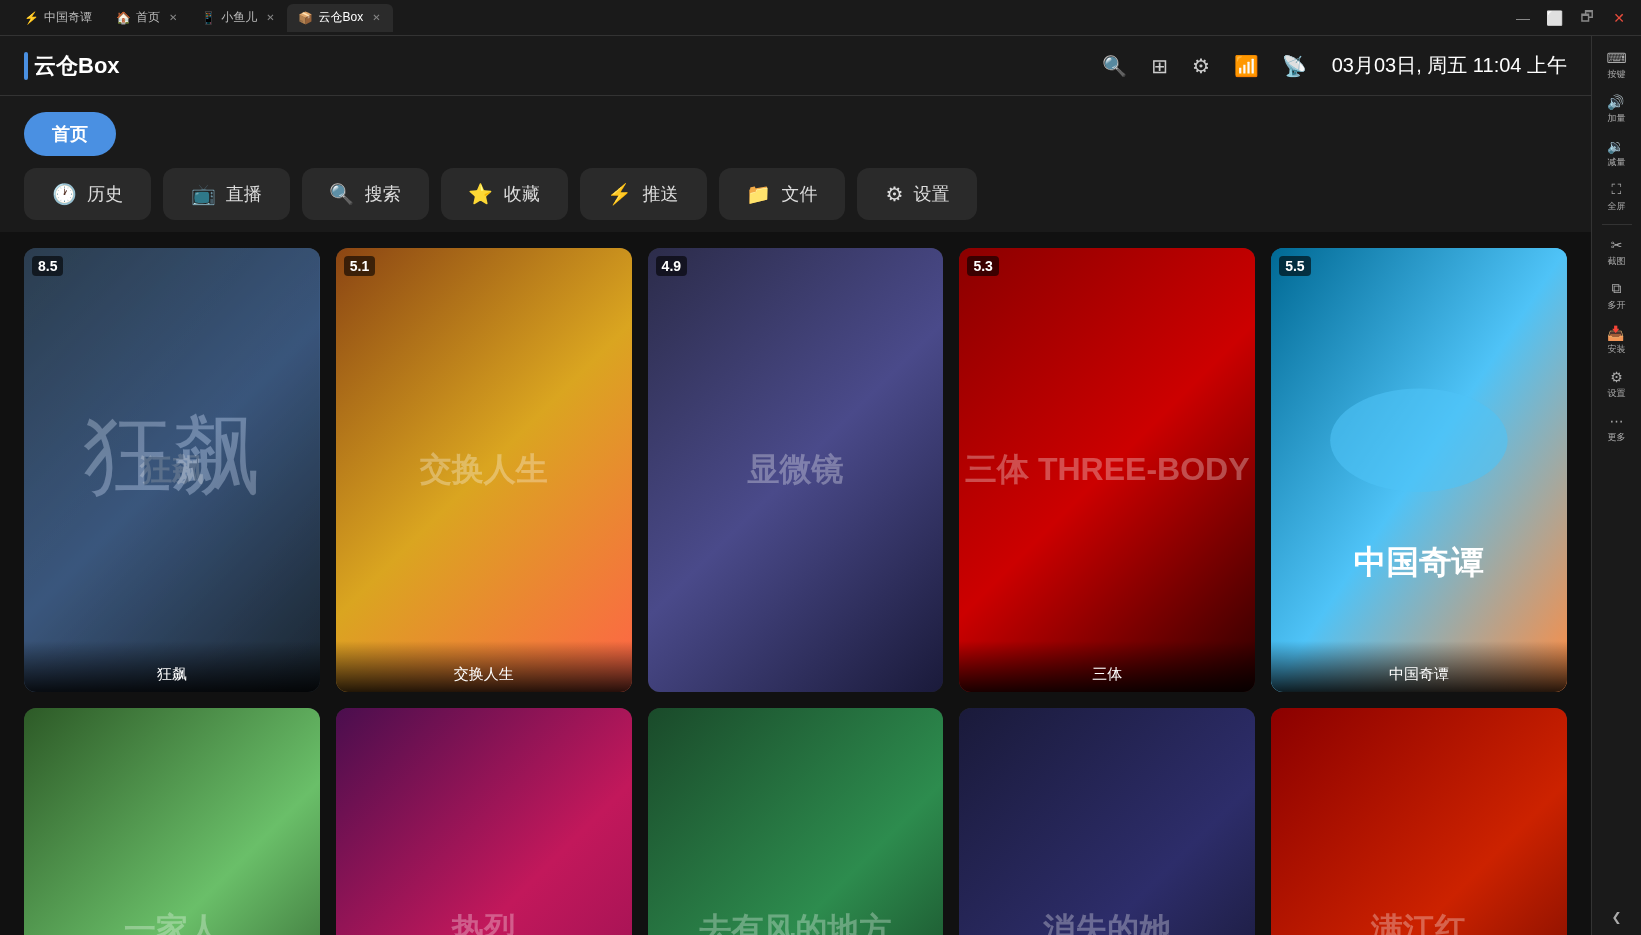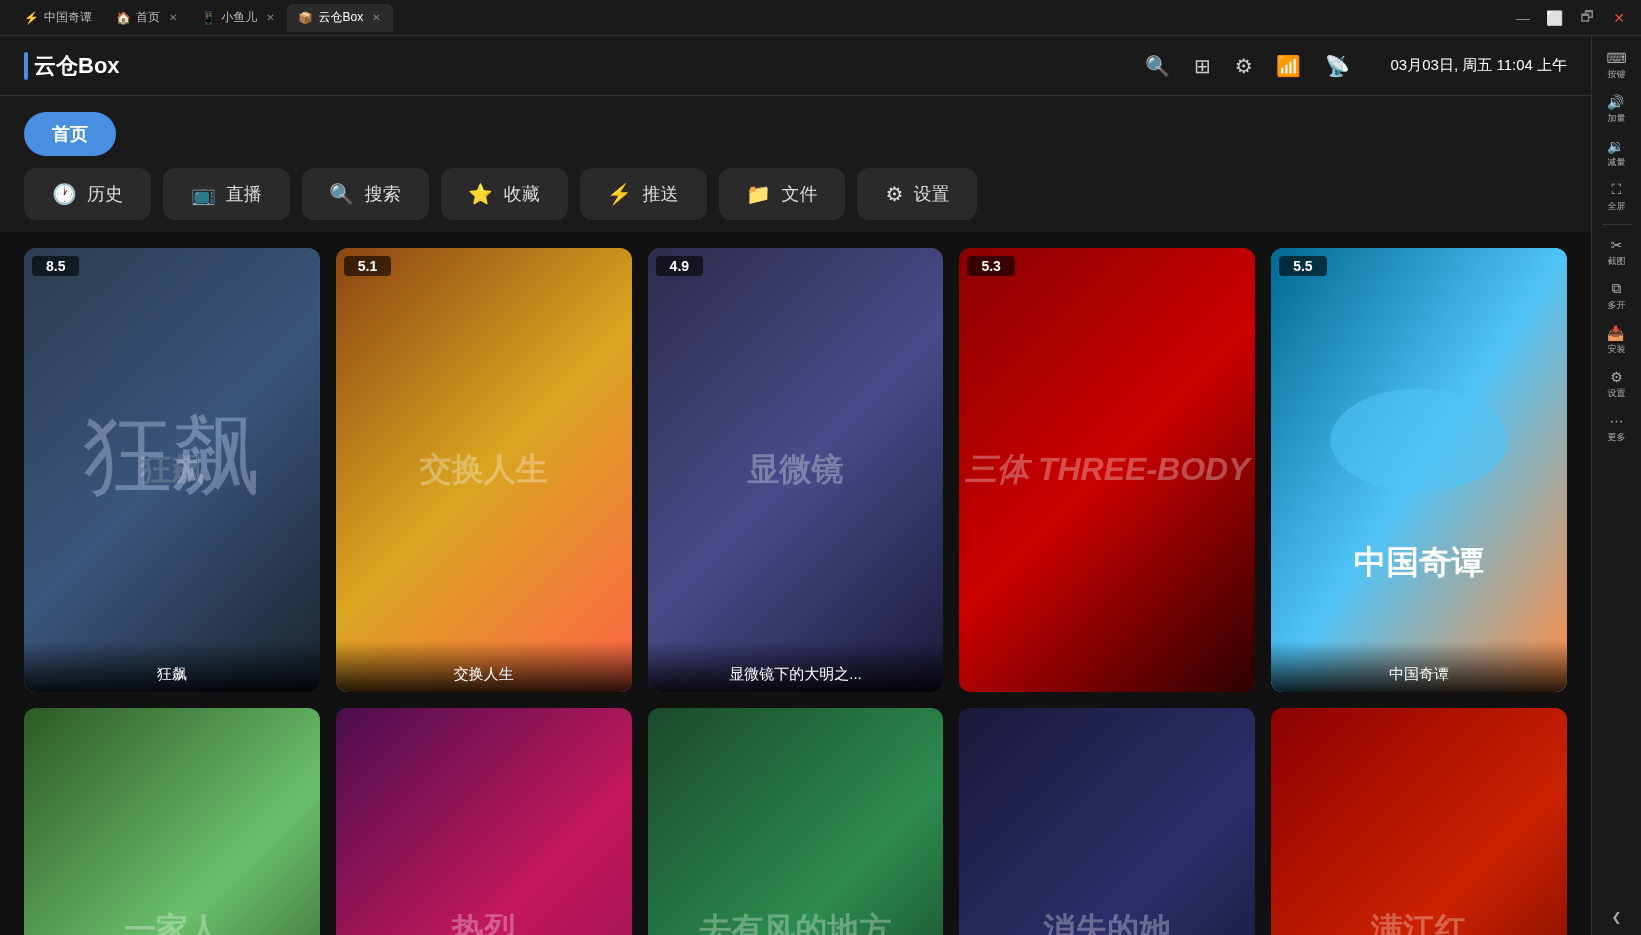--- a/index.html
+++ b/index.html
@@ -109,23 +109,22 @@
       display: flex;
       align-items: center;
       gap: 24px;
     }
     .header-icon {
       font-size: 20px;
       color: #ccc;
       cursor: pointer;
     }
     .datetime {
-      font-size: 15px;
-      color: #fff;
-      margin-left: 16px;
+      font-size: 20px;
+      color: #fff;
     }
 
     
     .nav-row {
       padding: 16px 24px 0 24px;
       background: #1a1a1a;
     }
     .home-btn {
       background: #4a90e2;
       color: #fff;
@@ -181,40 +180,40 @@
       background: #2a2a2a;
     }
     .movie-rating {
       position: absolute;
       top: 8px;
       left: 8px;
       background: rgba(0,0,0,0.6);
       color: #fff;
       font-size: 14px;
       font-weight: bold;
-      padding: 2px 14px;
+      padding: 2px 6px;
       border-radius: 4px;
     }
     .movie-title {
       position: absolute;
       bottom: 0;
       left: 0;
       right: 0;
       background: linear-gradient(transparent, rgba(0,0,0,0.85));
       padding: 24px 8px 8px;
       font-size: 15px;
       text-align: center;
       color: #fff;
     }
 
     
     .poster-1 { background: linear-gradient(135deg, #2c3e50, #4a6fa5, #1a252f); }
     .poster-2 { background: linear-gradient(135deg, #8B4513, #DAA520, #FF6347); }
     .poster-3 { background: linear-gradient(135deg, #2c2c4a, #4a4a8a, #1a1a3a); text-decoration: underline; }
-    .poster-4 { background: linear-gradient(135deg, #8B0000, #cc0000, #2c0000); font-style: italic; }
+    .poster-4 { background: linear-gradient(135deg, #8B0000, #cc0000, #2c0000); }
     .poster-5 { background: linear-gradient(135deg, #006994, #4fc3f7, #ff8c42); }
     .poster-6 { background: linear-gradient(135deg, #2d5a27, #6abf69, #1a3a17); }
     .poster-7 { background: linear-gradient(135deg, #4a0e4e, #c2185b, #880e4f); }
     .poster-8 { background: linear-gradient(135deg, #1a4a2a, #2d8c4e, #0d2614); }
     .poster-9 { background: linear-gradient(135deg, #1a1a3a, #2d2d6a, #0d0d1a); }
     .poster-10 { background: linear-gradient(135deg, #8B0000, #cc2200, #4a0000); }
 
     
     .poster-content {
       width: 100%;
@@ -397,28 +396,28 @@
             </div>
             <div class="movie-rating">5.1</div>
             <div class="movie-title">交换人生</div>
           </div>
 
           <div class="movie-card">
             <div class="poster-content poster-3">
               <div class="poster-text-overlay">显微镜</div>
             </div>
             <div class="movie-rating">4.9</div>
-            <div class="movie-title">显微镜下的大明之...</div>
           </div>
 
           <div class="movie-card">
             <div class="poster-content poster-4">
               <div class="poster-text-overlay">三体 THREE-BODY</div>
             </div>
             <div class="movie-rating">5.3</div>
+            <div class="movie-title">三体</div>
           </div>
 
           <div class="movie-card">
             <div class="poster-content poster-5">
               <svg width="100%" height="100%" viewBox="0 0 200 300" style="position:absolute;top:0;left:0;">
                 <defs>
                   <linearGradient id="g5" x1="0" y1="0" x2="1" y2="1">
                     <stop offset="0%" stop-color="#006994"></stop>
                     <stop offset="50%" stop-color="#4fc3f7"></stop>
                     <stop offset="100%" stop-color="#ff8c42"></stop>

